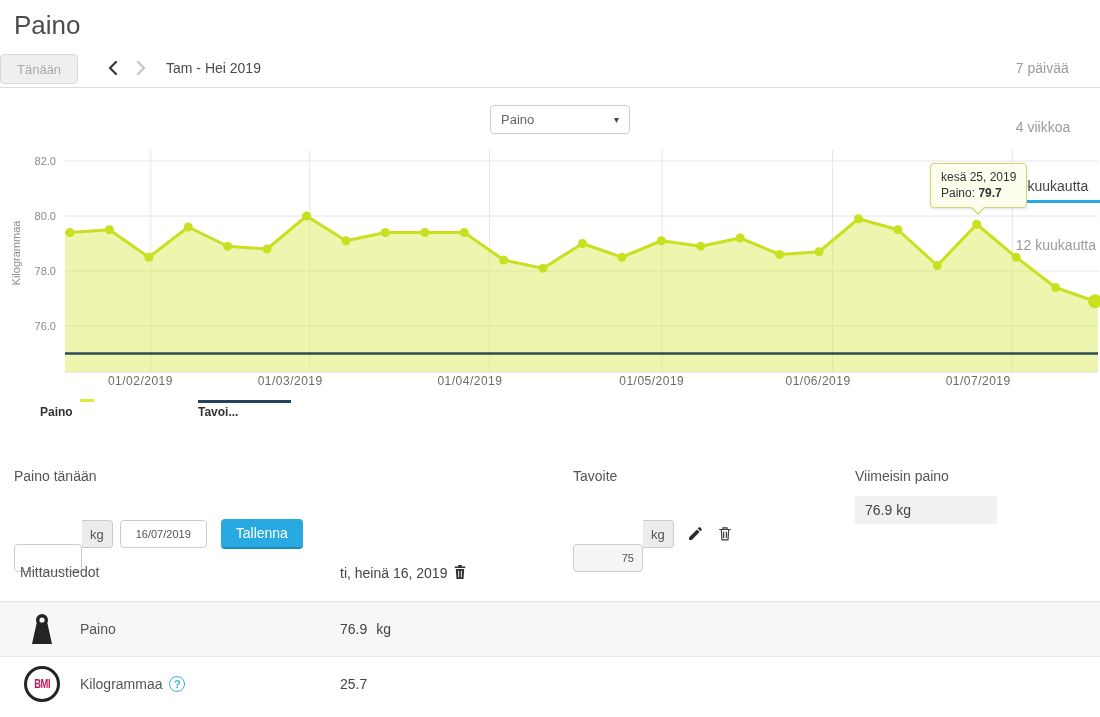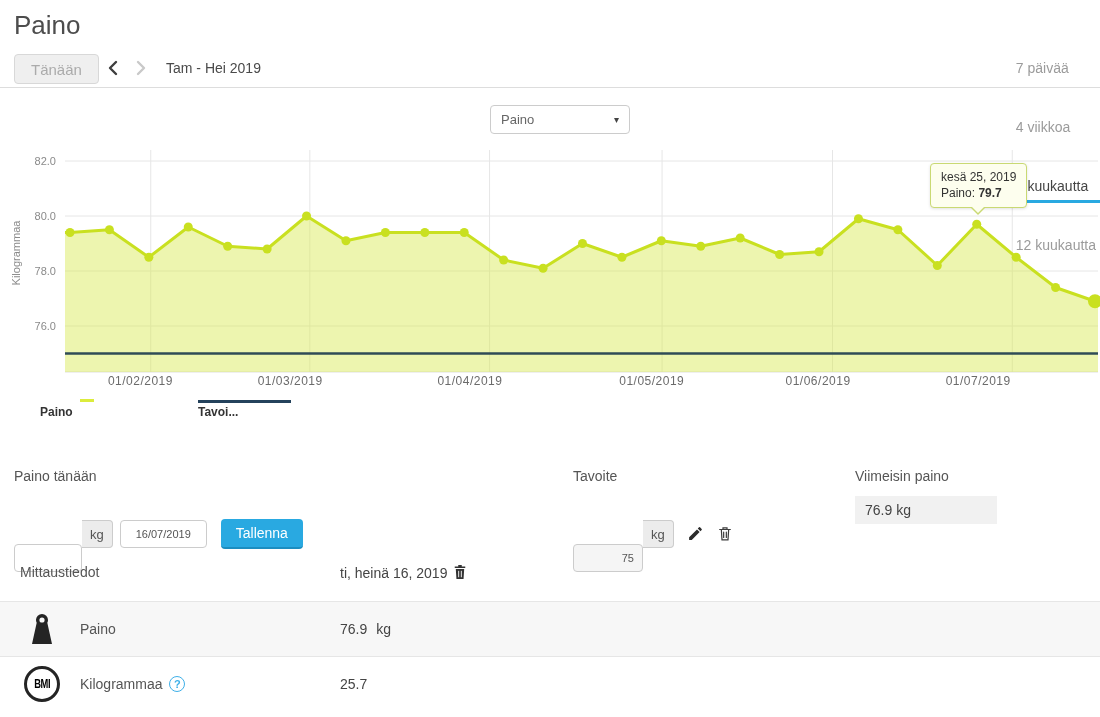--- a/index.html
+++ b/index.html
@@ -4,22 +4,22 @@
 <style>
   * { margin:0; padding:0; box-sizing:border-box; }
   html,body { background:#fff; }
   body { font-family:"Liberation Sans","DejaVu Sans",sans-serif; color:#4d4d4d; }
   .page { position:relative; width:1100px; height:717px; background:#fff; overflow:hidden; }
 
   
   .page-title { position:absolute; left:14px; top:10px; font-size:26px; font-weight:400; color:#4d4d4d; }
 
   .nav { position:absolute; left:0; top:52px; width:1100px; height:36px; border-bottom:1px solid #ddd; }
-  .today-btn { position:absolute; left:14px; top:2px; height:30px; padding:0 16px; background:#efefef;
-               border:1px solid #d8d8d8; border-radius:4px; color:#ababab; font-size:15px;
+  .today-btn { position:absolute; left:0; top:2px; height:30px; padding:0 16px; background:#efefef;
+               border:1px solid #d8d8d8; border-radius:4px; color:#ababab; font-size:13px;
                font-family:inherit; cursor:default; }
   .chev { position:absolute; top:7px; width:16px; height:18px; cursor:pointer; }
   .chev-left { left:106px; }
   .chev-right { left:132px; }
   .period { position:absolute; left:166px; top:8px; font-size:14px; color:#4a4a4a; }
 
   .tabs { position:absolute; right:0; top:0; height:36px; display:flex; gap:26px;flex-direction:column; }
   .tab { font-size:14px; color:#9b9b9b; padding:8px 4px 9px; cursor:pointer; white-space:nowrap; }
   .tab.active { color:#444; border-bottom:3px solid #29a9e1; padding-bottom:6px; font-weight:400; }
 
@@ -75,21 +75,21 @@
   .m-title { position:absolute; left:20px; top:8px; font-size:14px; color:#555; }
   .m-date { position:absolute; left:340px; top:8px; font-size:14px; color:#444; display:flex;
             align-items:center; gap:6px; }
   .mrow { position:relative; height:55px; border-top:1px solid #e6e6e6; display:flex; align-items:center; }
   .mrow-grey { background:#f7f7f7; }
   .mrow-icon { position:absolute; left:22px; width:40px; display:flex; justify-content:center; }
   .mrow-label { position:absolute; left:80px; font-size:14px; color:#555; display:flex; align-items:center; }
   .mrow-value { position:absolute; left:340px; font-size:14px; color:#444; }
   .munit { margin-left:9px; }
   .bmi-circle { width:36px; height:36px; border:3px solid #242424; border-radius:50%; display:flex;
-                align-items:center; justify-content:center; font-size:12px; font-weight:700; color:#000000; }
+                align-items:center; justify-content:center; font-size:12px; font-weight:700; color:#be185d; }
   .bmi-circle span { transform:scaleX(0.78); letter-spacing:-0.5px; }
   .help-icon { width:16px; height:16px; border:1.5px solid #3fb0e8; border-radius:50%; color:#3fb0e8;
                font-size:11px; font-weight:700; display:inline-flex; align-items:center;
                justify-content:center; margin-left:7px; cursor:pointer; }
 </style>
 </head>
 <body>
 
 <div class="page">
 

